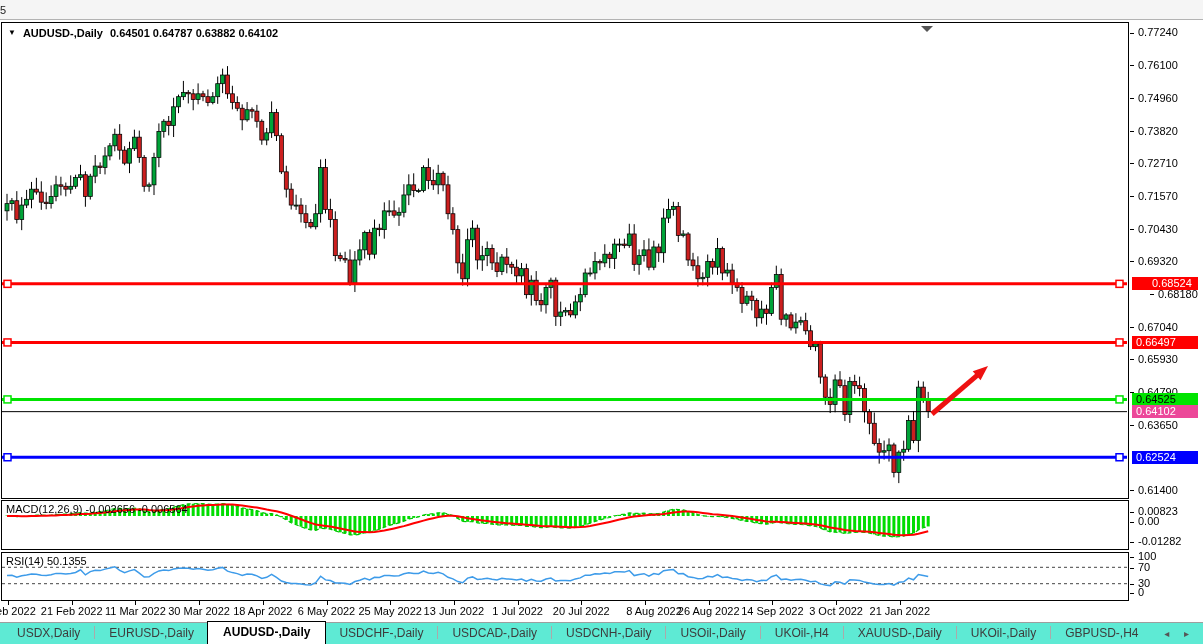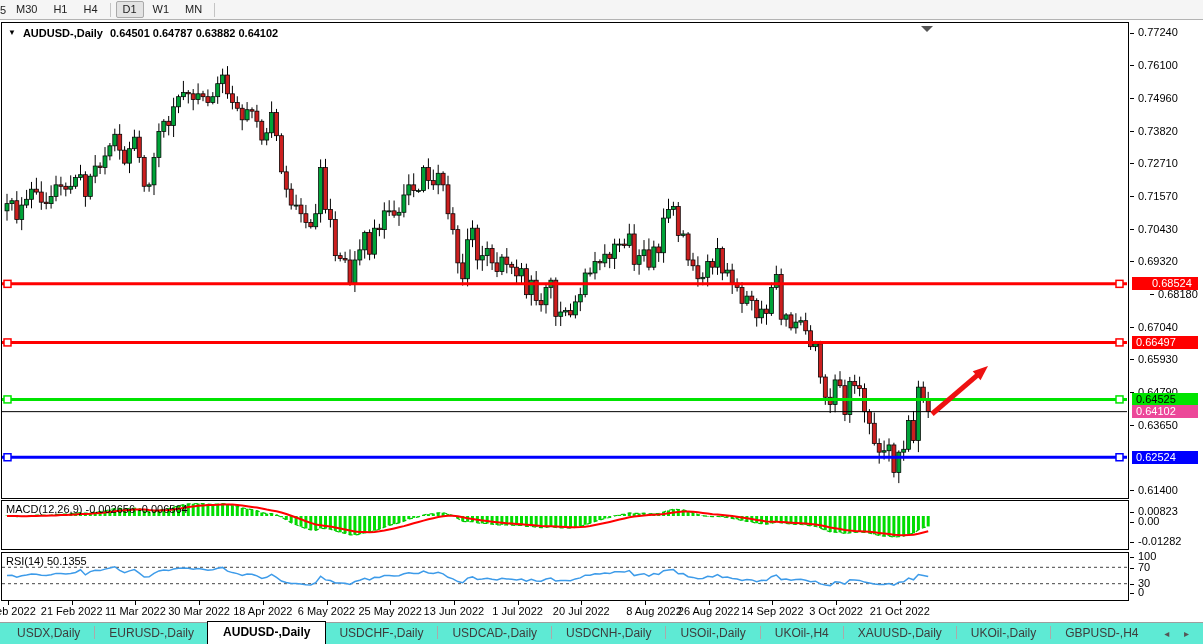--- a/index.html
+++ b/index.html
@@ -49,30 +49,20 @@
 
   svg{position:absolute;left:0;top:0;}
 </style>
 </head>
 <body>
 
 <div id="root">
 
   <div id="toolbar">
     <span class="tf-partial">5</span>
-    <span id="tf-container" style="display:flex;align-items:center;">
-        <div class="tf-btn">M30</div>
-        <div class="tf-btn">H1</div>
-        <div class="tf-btn">H4</div>
-        <div class="tf-div"></div>
-        <div class="tf-btn active">D1</div>
-        <div class="tf-btn">W1</div>
-        <div class="tf-btn">MN</div>
-        <div class="tf-div"></div>
-      </span>
   </div>
 
   <div id="chart-area" class="panel">
     <svg id="main-svg" width="1125" height="474">
         <line x1="5" y1="170.8404429395925" x2="5" y2="197.62913329377696" stroke="#000000" stroke-width="1"></line>
         <rect x="3" y="180.625" width="4" height="7.224999999999852" fill="#00A338" stroke="#000" stroke-width="0.75"></rect>
         <line x1="9.9" y1="174.97239048693885" x2="9.9" y2="187.56785144436685" stroke="#000000" stroke-width="1"></line>
         <rect x="7.9" y="177.73499999999999" width="4" height="2.890000000000015" fill="#00A338" stroke="#000" stroke-width="0.75"></rect>
         <line x1="14.8" y1="168.13914780795062" x2="14.8" y2="200.50649808042013" stroke="#000000" stroke-width="1"></line>
         <rect x="12.8" y="177.73499999999999" width="4" height="18.784999999999854" fill="#CC1F1F" stroke="#000" stroke-width="0.75"></rect>
@@ -736,21 +726,21 @@
       <div class="date-label" style="left: 581.3px;">20 Jul 2022</div>
       <div class="date-tick" style="left: 645px;"></div>
       <div class="date-label" style="left: 645px; padding-left: 9px;">8 Aug 2022</div>
       <div class="date-tick" style="left: 708.7px;"></div>
       <div class="date-label" style="left: 708.7px;">26 Aug 2022</div>
       <div class="date-tick" style="left: 772.4px;"></div>
       <div class="date-label" style="left: 772.4px;">14 Sep 2022</div>
       <div class="date-tick" style="left: 836.1px;"></div>
       <div class="date-label" style="left: 836.1px;">3 Oct 2022</div>
       <div class="date-tick" style="left: 899.8px;"></div>
-      <div class="date-label" style="left: 899.8px;">21 Oct 2022</div>
+      <div class="date-label" style="left: 899.8px;">21 Jan 2022</div>
     </div>
 
   <div id="tab-bar">
     <span id="tabs-container" style="display:flex;align-items:flex-end;">
         <div class="tab">USDX,Daily</div>
         <div class="tab-sep"></div>
         <div class="tab">EURUSD-,Daily</div>
         <div class="tab active">AUDUSD-,Daily</div>
         <div class="tab">USDCHF-,Daily</div>
         <div class="tab-sep"></div>

